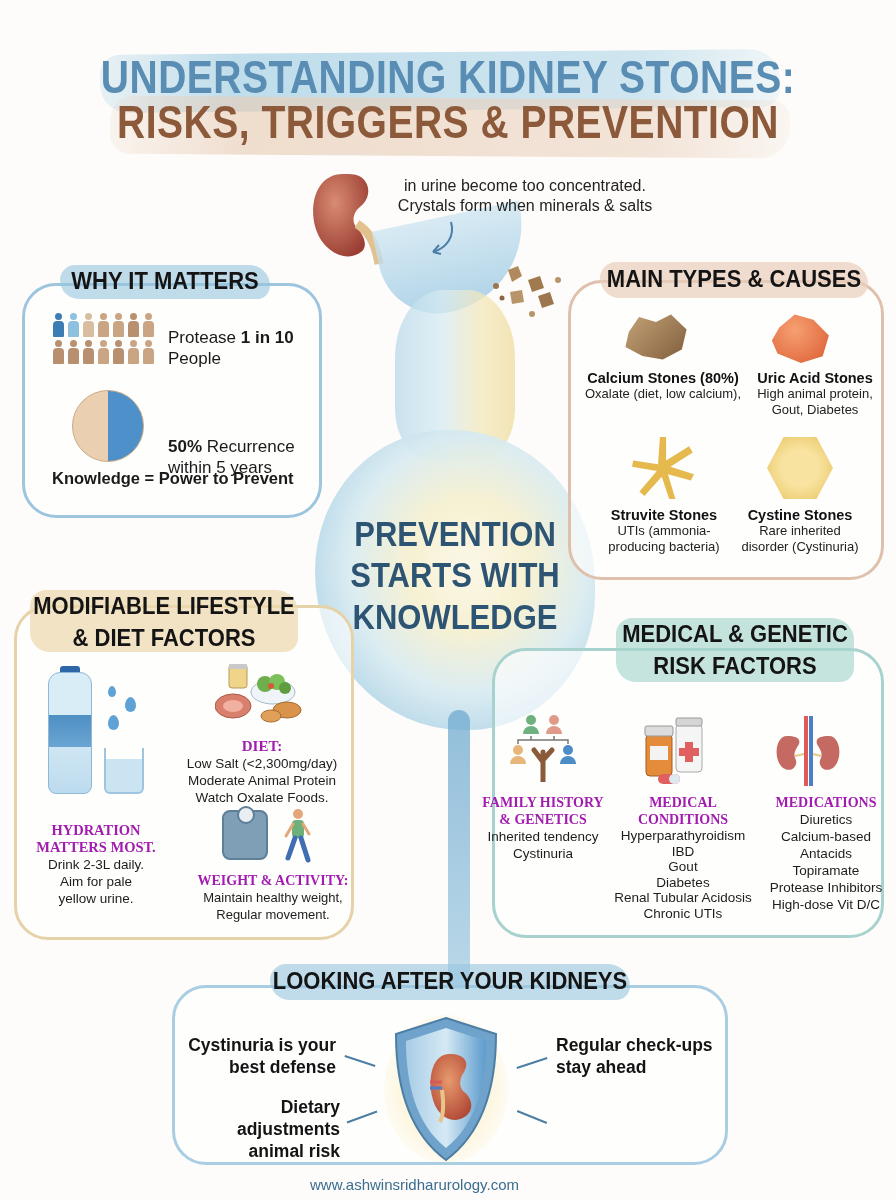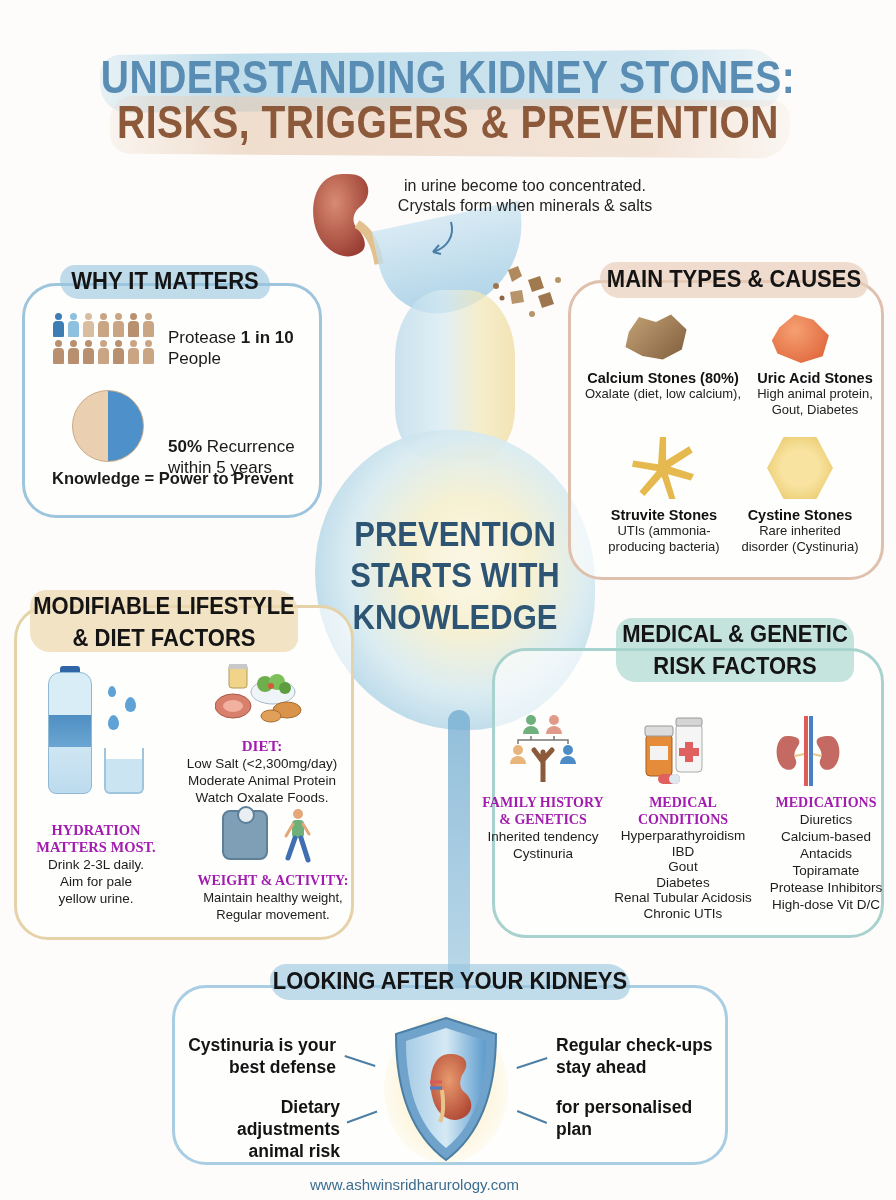--- a/index.html
+++ b/index.html
@@ -349,17 +349,16 @@
 </div>
 <div class="abs connector" style="left:346px;top:1116px;width:32px;transform:rotate(-20deg);"></div>
 
 <div class="abs look-text" style="left:556px;top:1034px;width:170px;">
   <div>Regular check-ups</div>
   <div>stay ahead</div>
 </div>
 <div class="abs connector" style="left:516px;top:1062px;width:32px;transform:rotate(-18deg);"></div>
 
 <div class="abs look-text" style="left:556px;top:1096px;width:170px;">
-  <div>for personalised plan</div>
 </div>
 <div class="abs connector" style="left:516px;top:1116px;width:32px;transform:rotate(22deg);"></div>
 
 <div class="abs footer">www.ashwinsridharurology.com</div>
 
 </body></html>

